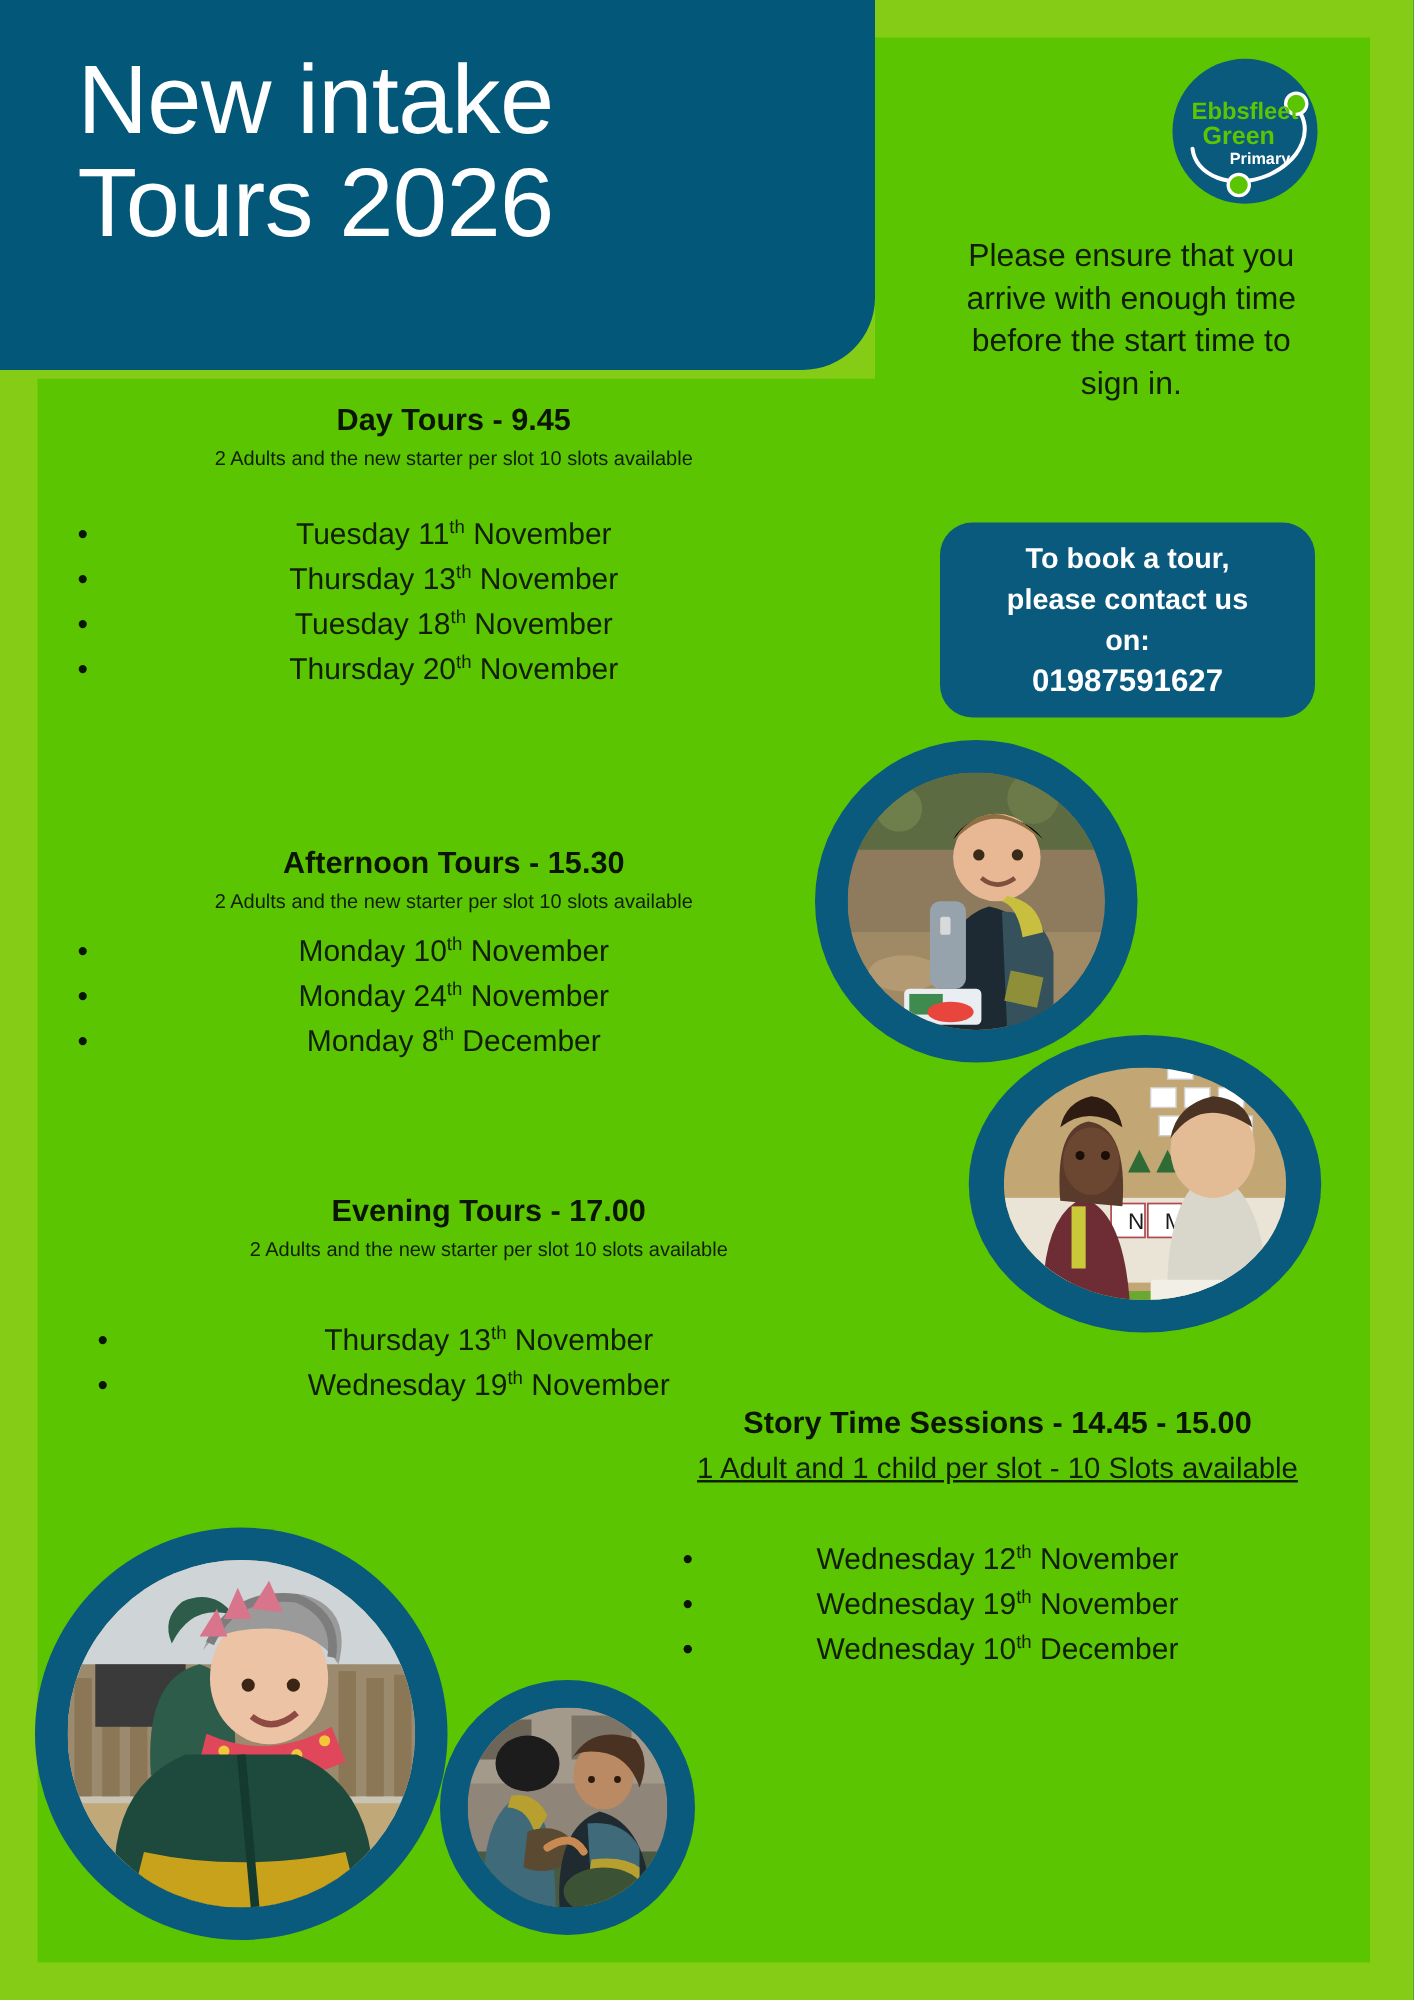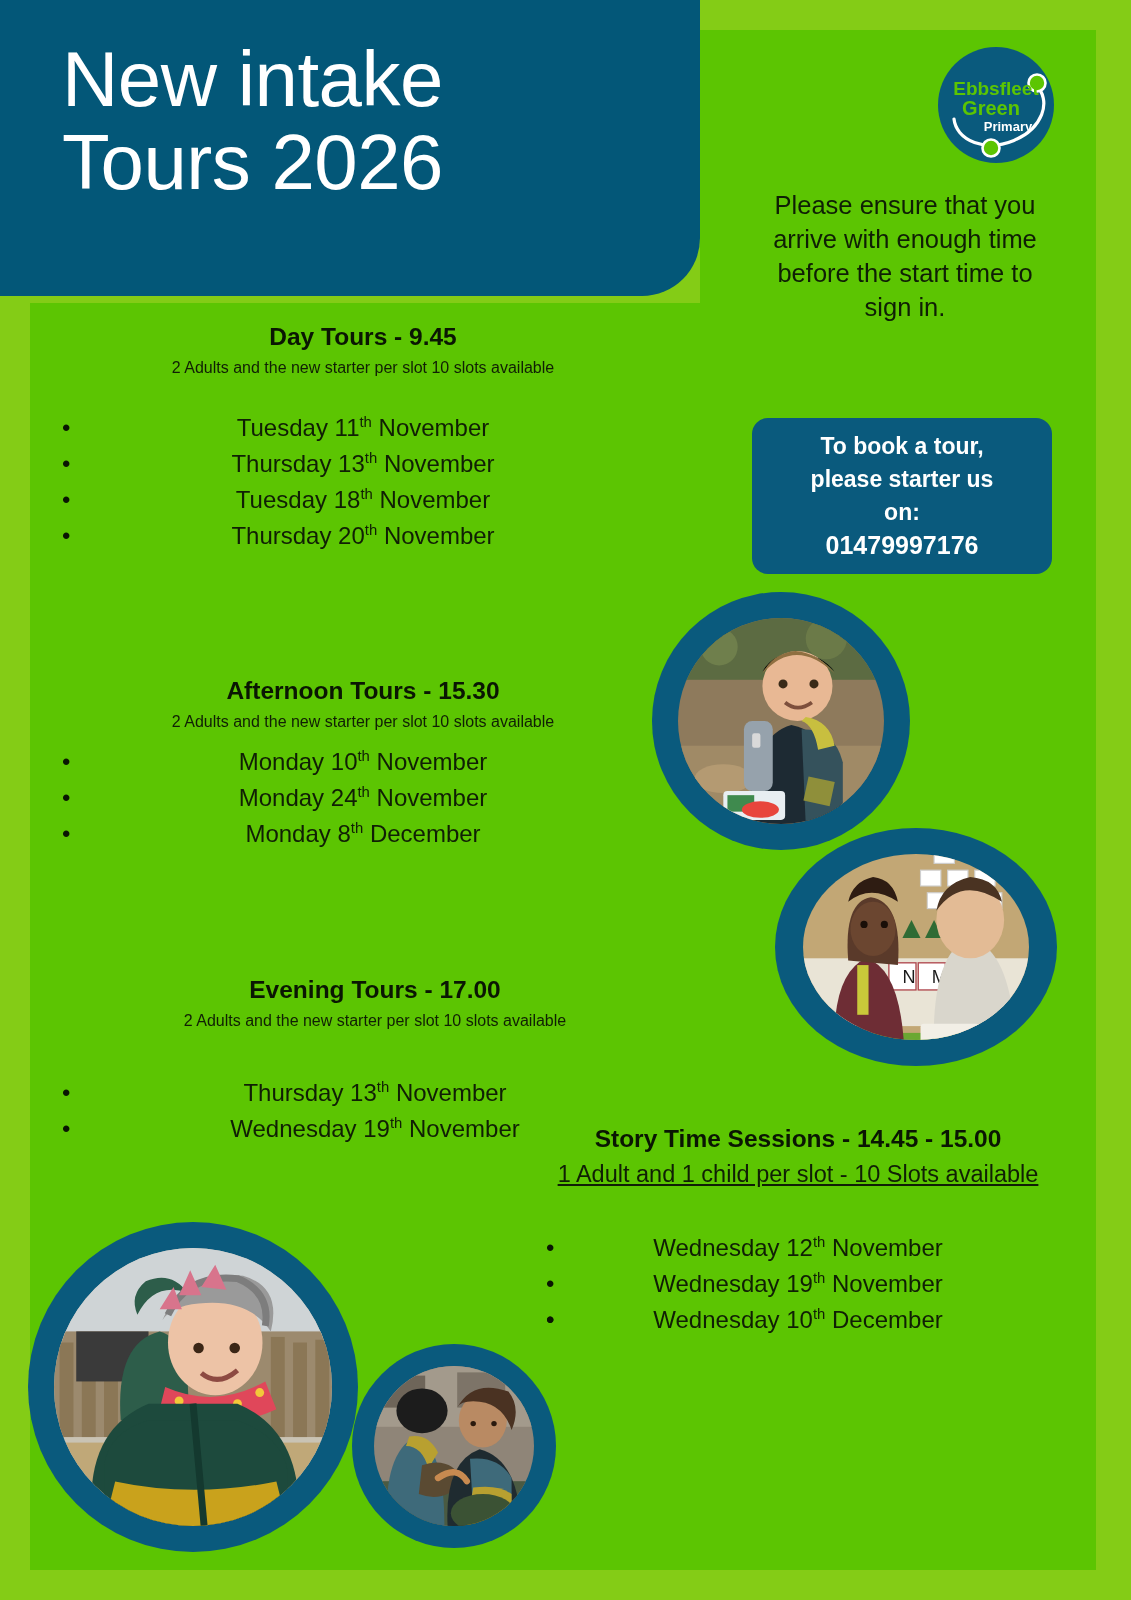--- a/index.html
+++ b/index.html
@@ -90,21 +90,21 @@
   }
 
   
   .contact-box {
     position: absolute;
     left: 752px;
     top: 418px;
     width: 300px;
     height: 156px;
     background: #0a5a7d;
-    border-radius: 16px;
+    border-radius: 26px;
     z-index: 5;
     display: flex;
     flex-direction: column;
     align-items: center;
     justify-content: center;
     padding: 6px 14px;
   }
   .contact-line {
     color: #ffffff;
     font-size: 23px;
@@ -160,21 +160,21 @@
     line-height: 1.5;
     color: #0a1603;
   }
   sup { font-size: 0.62em; vertical-align: super; line-height: 0; }
 
   
   #day-tours      { left: 48px;  top: 322px;  width: 630px; }
   #day-tours ul   { margin-top: 32px; }
   #afternoon-tours{ left: 48px;  top: 676px;  width: 630px; }
   #afternoon-tours ul { margin-top: 12px; }
-  #evening-tours  { left: 40px;  top: 955px;  width: 670px; margin-top: 20px; }
+  #evening-tours  { left: 56px;  top: 955px;  width: 670px; }
   #evening-tours ul { margin-top: 44px; }
   #evening-tours ul li .bullet { left: 22px; }
   #story-time     { left: 508px; top: 1124px; width: 580px; }
   #story-time ul  { margin-top: 40px; }
   #story-time ul li .bullet { left: 38px; }
   #story-time .session-sub { font-size: 23.5px; text-decoration: underline; }
 
   
   .photo {
     position: absolute;
@@ -221,23 +221,23 @@
       <text x="60" y="50" text-anchor="middle" fill="#5CC502" font-family="Liberation Sans, sans-serif" font-size="19" font-weight="bold">Ebbsfleet</text>
       <text x="55" y="70" text-anchor="middle" fill="#5CC502" font-family="Liberation Sans, sans-serif" font-size="20" font-weight="bold">Green</text>
       <text x="72" y="86" text-anchor="middle" fill="#ffffff" font-family="Liberation Sans, sans-serif" font-size="13" font-weight="bold">Primary</text>
     </svg>
   </div>
 
   <div class="notice">Please ensure that you arrive with enough time before the start time to sign in.</div>
 
   <div class="contact-box">
     <div class="contact-line">To book a tour,</div>
-    <div class="contact-line">please starter us</div>
+    <div class="contact-line">please contact us</div>
     <div class="contact-line">on:</div>
-    <div class="contact-phone">01479997176</div>
+    <div class="contact-phone">01987591627</div>
   </div>
 
   <div class="session" id="day-tours">
       <div class="session-heading">Day Tours - 9.45</div>
       <div class="session-sub">2 Adults and the new starter per slot 10 slots available</div>
       <ul class="dates">
         <li><span class="bullet">•</span><span>Tuesday 11<sup>th</sup> November</span></li>
         <li><span class="bullet">•</span><span>Thursday 13<sup>th</sup> November</span></li>
         <li><span class="bullet">•</span><span>Tuesday 18<sup>th</sup> November</span></li>
         <li><span class="bullet">•</span><span>Thursday 20<sup>th</sup> November</span></li>

